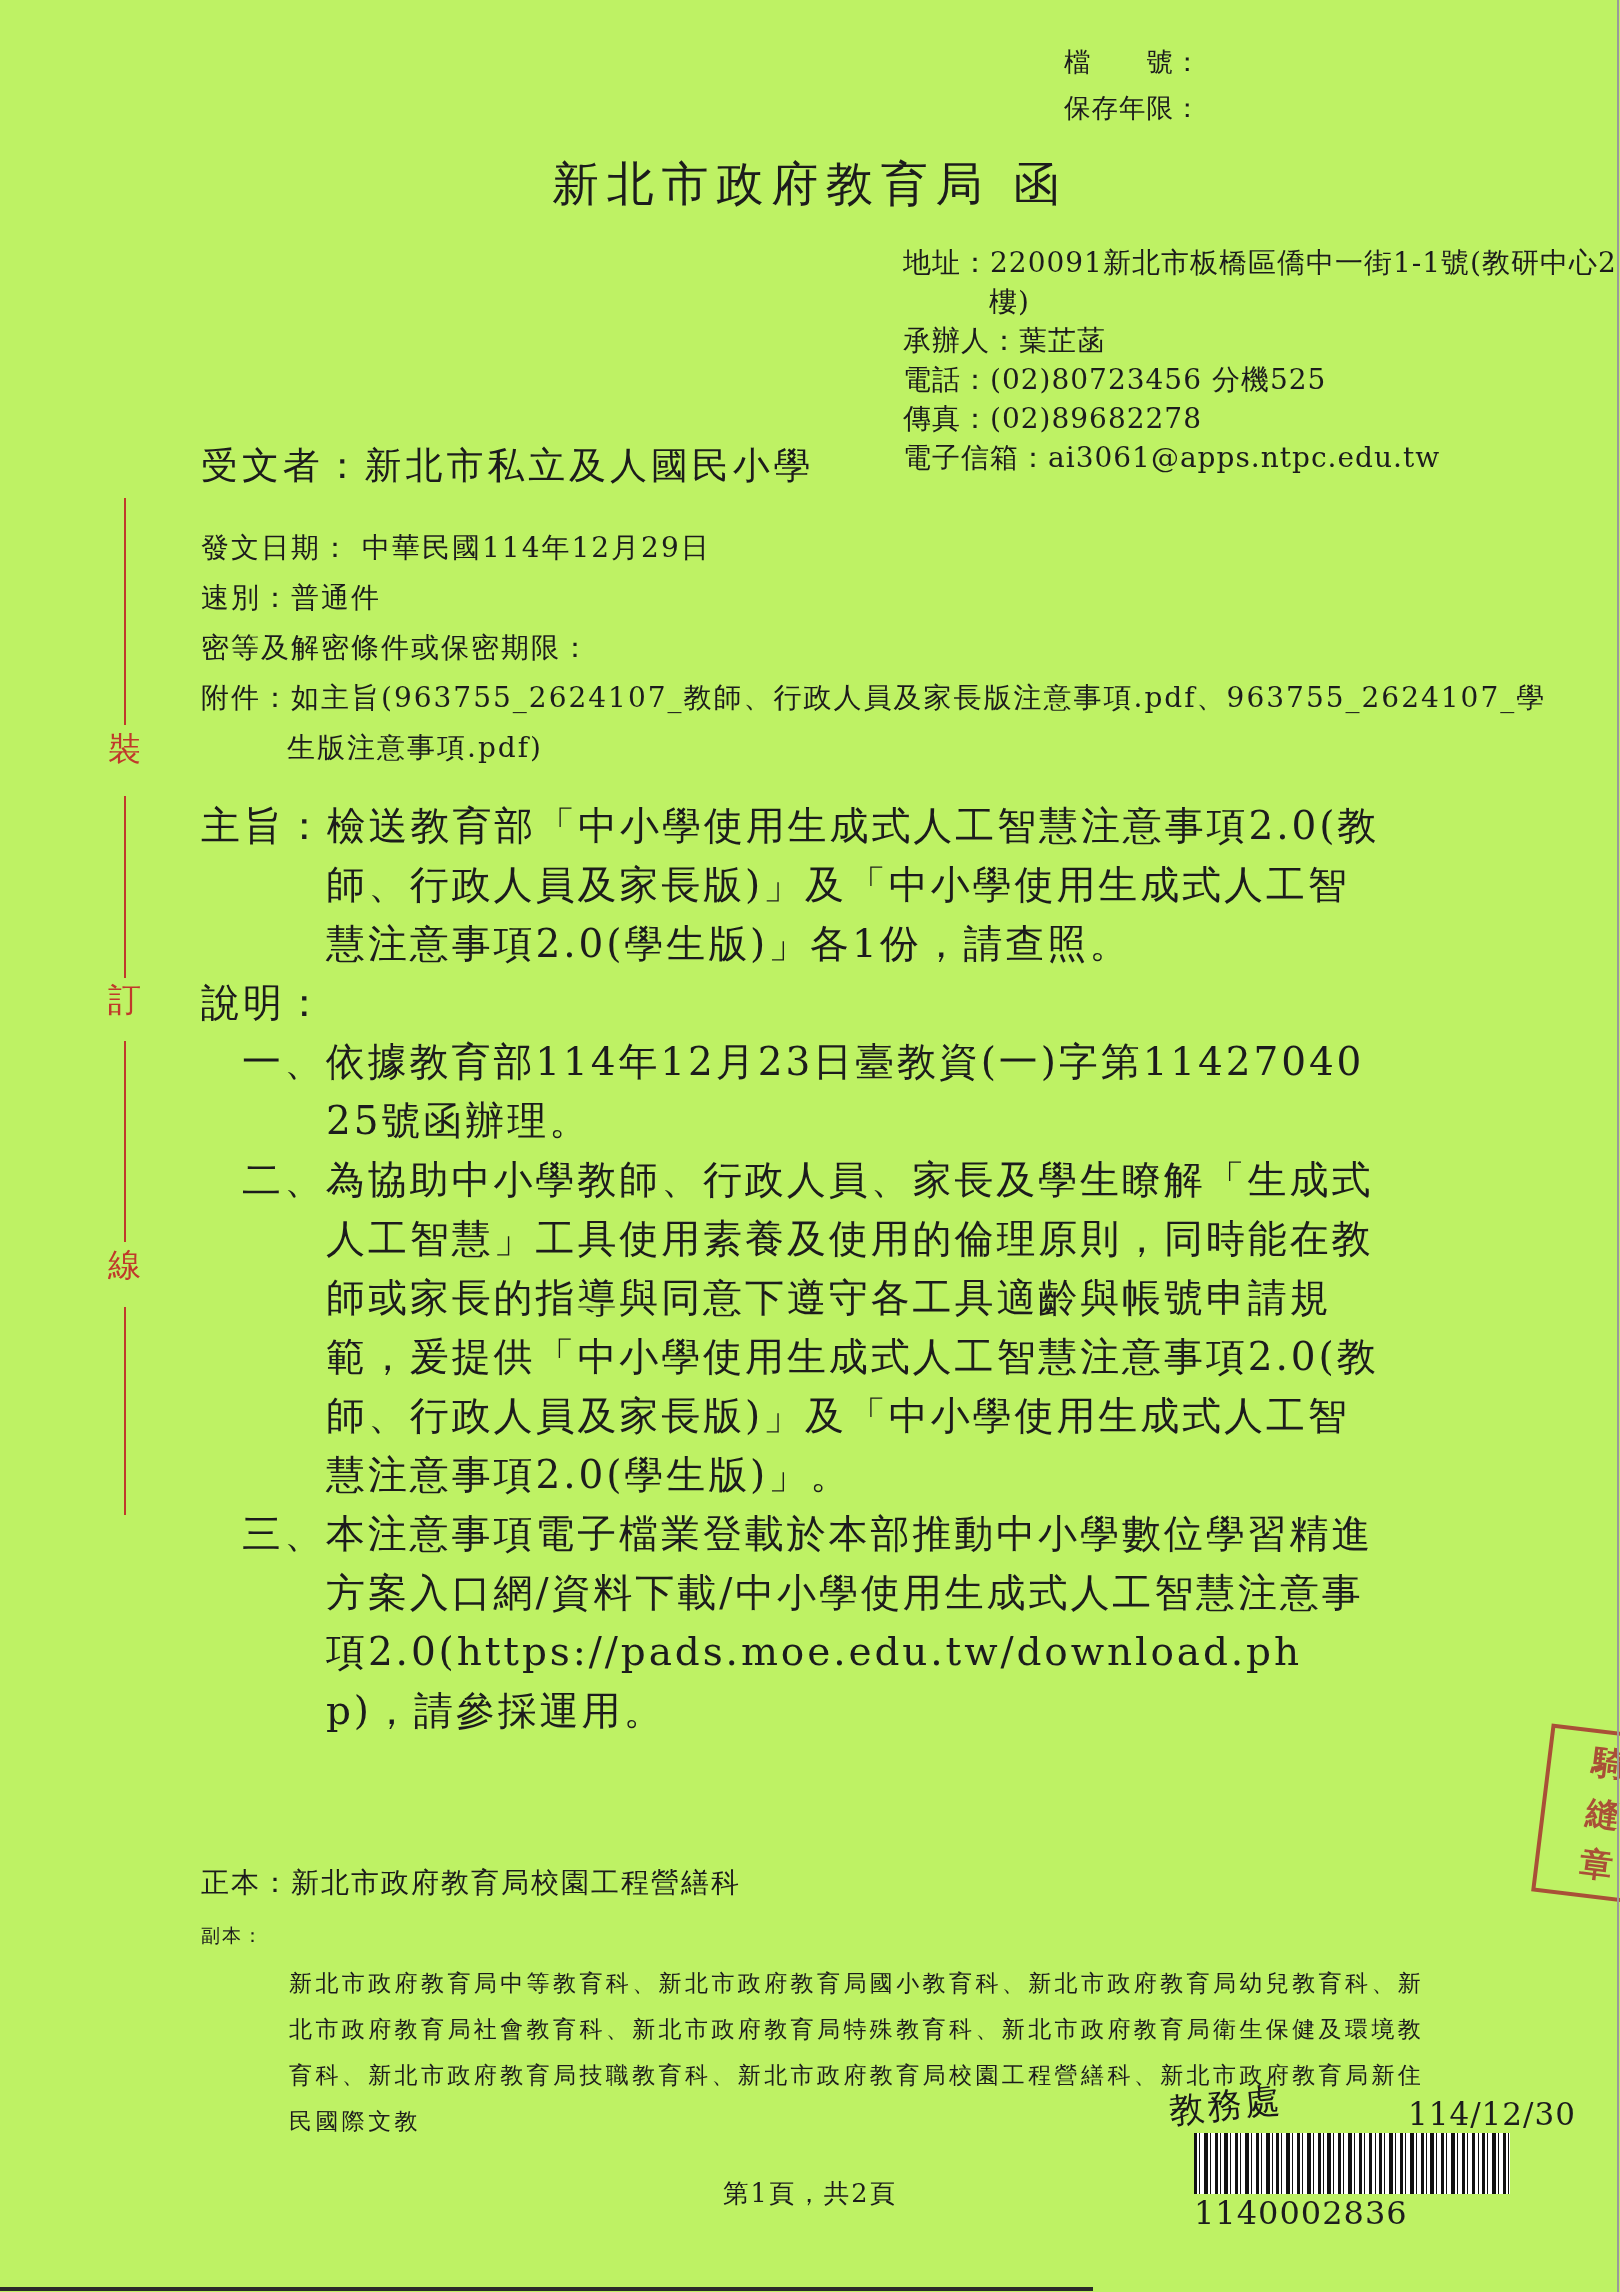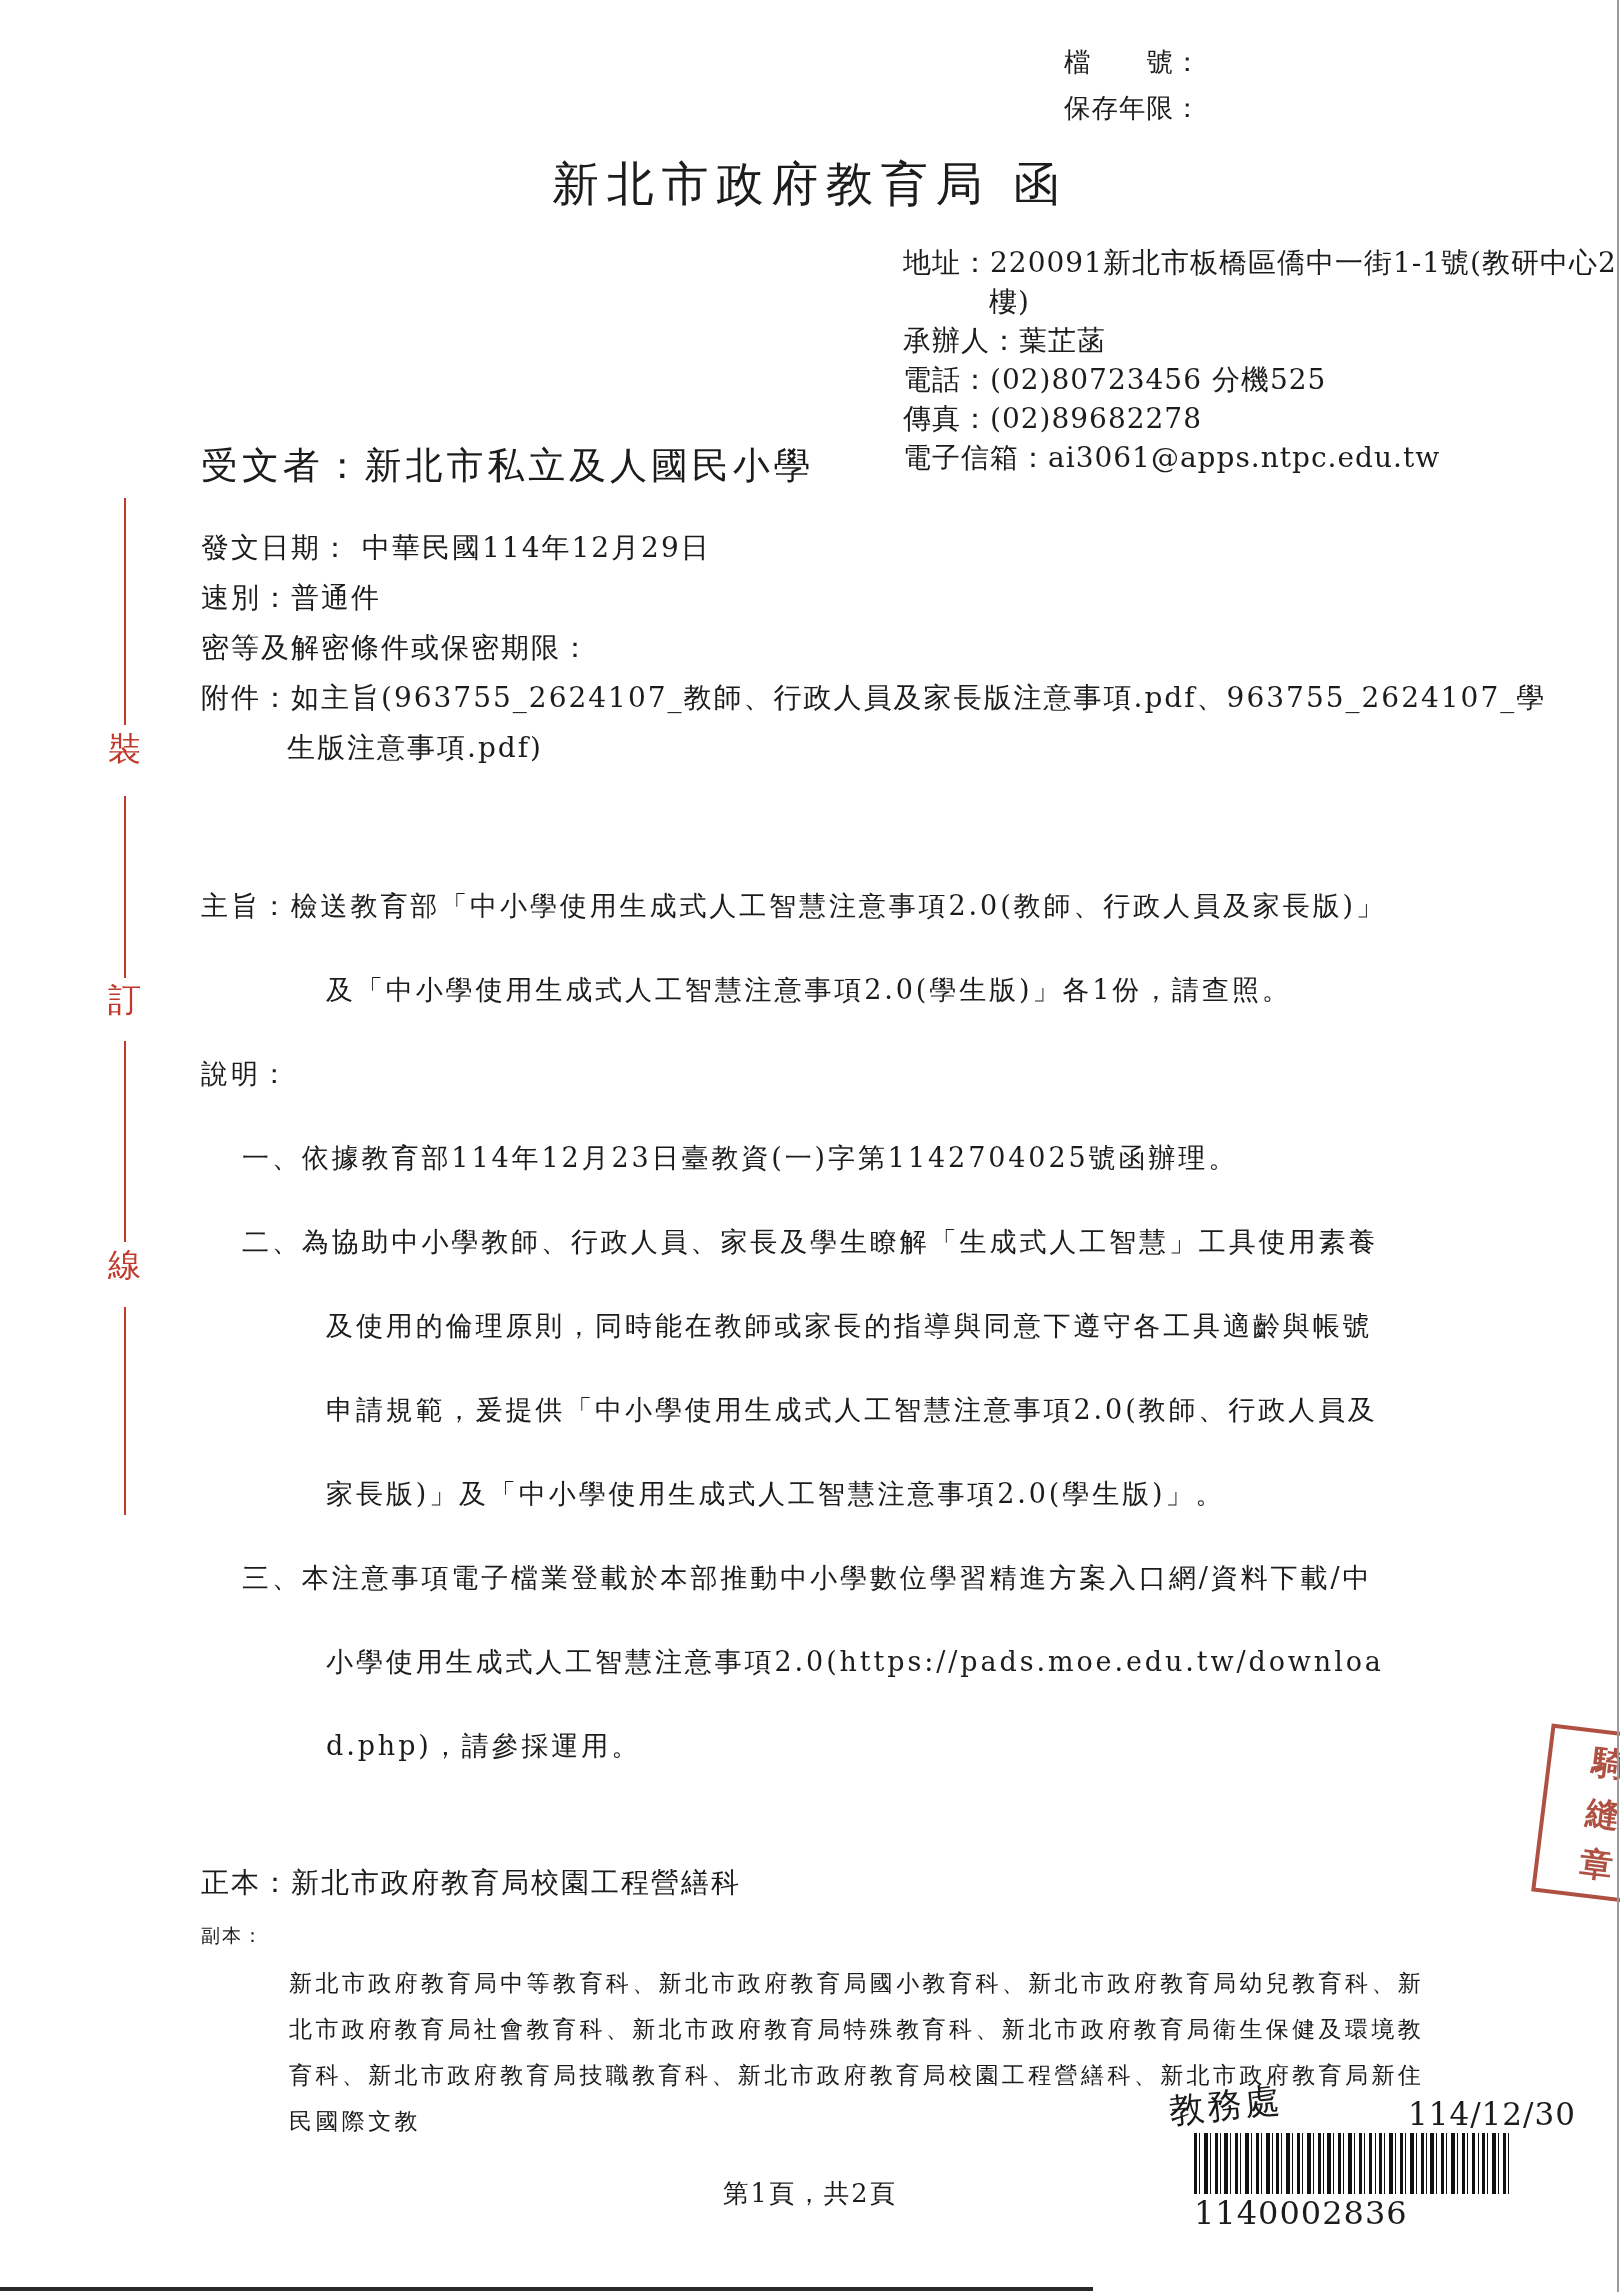--- a/index.html
+++ b/index.html
@@ -1,35 +1,35 @@
 <!DOCTYPE html>
 <html><head>
 <meta charset="utf-8">
 <style>
   html,body { margin:0; padding:0; background:#d8d8d8; }
   .page {
     position:relative; width:1620px; height:2293px; margin:0 auto;
-    background:#ffffff; overflow:hidden; color:#1c1c1c;
+    background:#bef264; overflow:hidden; color:#1c1c1c;
     font-family:"DejaVu Serif","Liberation Serif",serif;
   }
   .abs { position:absolute; }
 
   .file-block { left:1064px; top:39px; font-size:26.5px; line-height:46px; letter-spacing:1px; }
   .doc-title  { left:0; right:0; top:153px; text-align:center; font-size:47px; letter-spacing:7.8px; }
 
   .sender-block { left:903px; top:243px; font-size:28px; line-height:39px; width:686px; letter-spacing:1px; }
   .hang-addr { padding-left:86px; text-indent:-86px; width:659px; word-break:break-all; }
 
   .recipient-line { left:201px; top:441px; font-size:37px; letter-spacing:3.9px; }
 
   .meta-block { left:201px; top:523px; font-size:28px; line-height:50px; letter-spacing:2px; width:1411px; }
   .meta-gap { margin-left:11px; }
   .hang-attach { padding-left:86px; text-indent:-86px; width:1274px; word-break:break-all; }
 
-  .body-block { left:201px; top:864px; width:1186px; font-size:27px; line-height:84px;
+  .body-block { left:201px; top:796px; width:1186px; font-size:39px; line-height:59px;
                 letter-spacing:2.9px; word-break:break-all; }
   .subject-par { padding-left:125px; text-indent:-125px; }
   .expl-item   { padding-left:125px; text-indent:-84px; }
 
   .original-line { left:201px; top:1864px; font-size:28px; letter-spacing:2px; }
   .copy-label    { left:201px; top:1923px; font-size:19px; letter-spacing:2px; }
   .copy-list     { left:289px; top:1960px; width:1142px; font-size:23px; line-height:46px;
                    letter-spacing:3.4px; word-break:break-all; }
 
   .office-stamp { left:1169px; top:2082px; font-size:35px; letter-spacing:2.9px;

